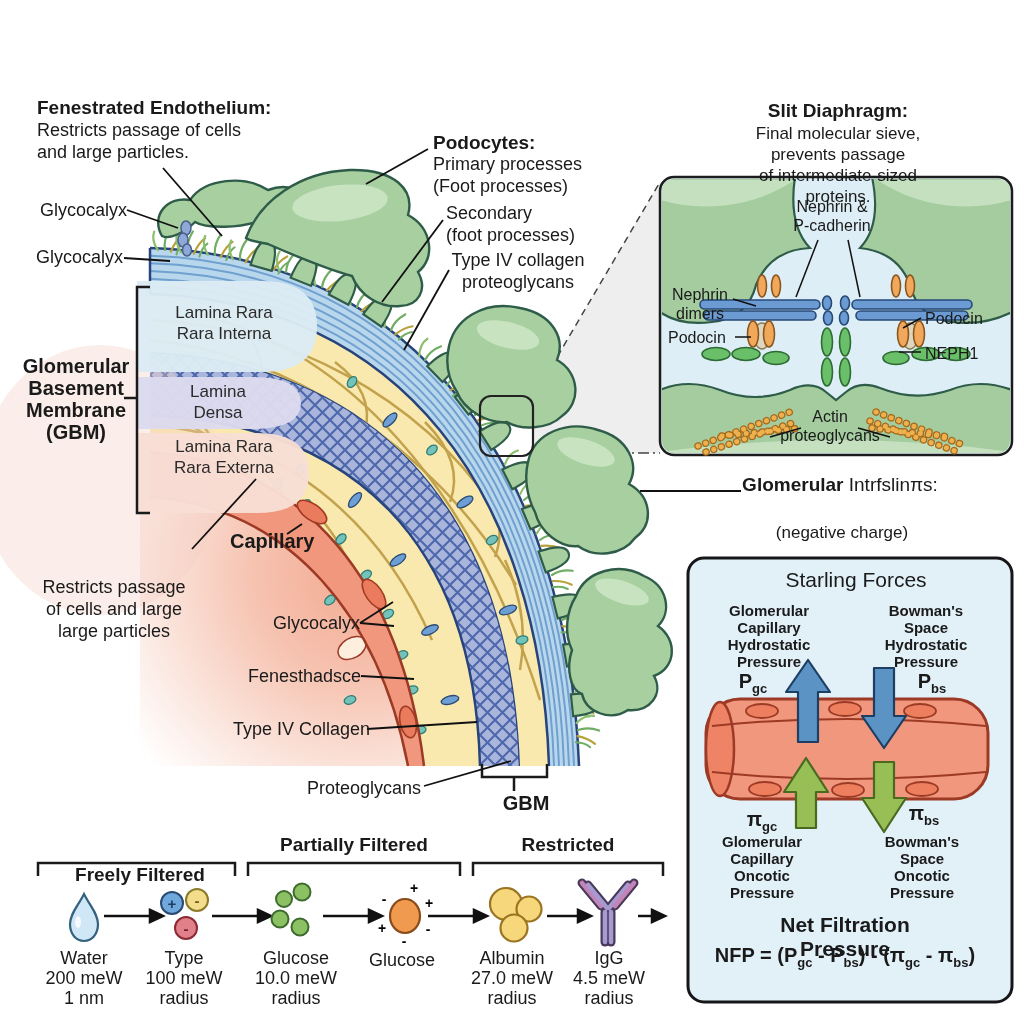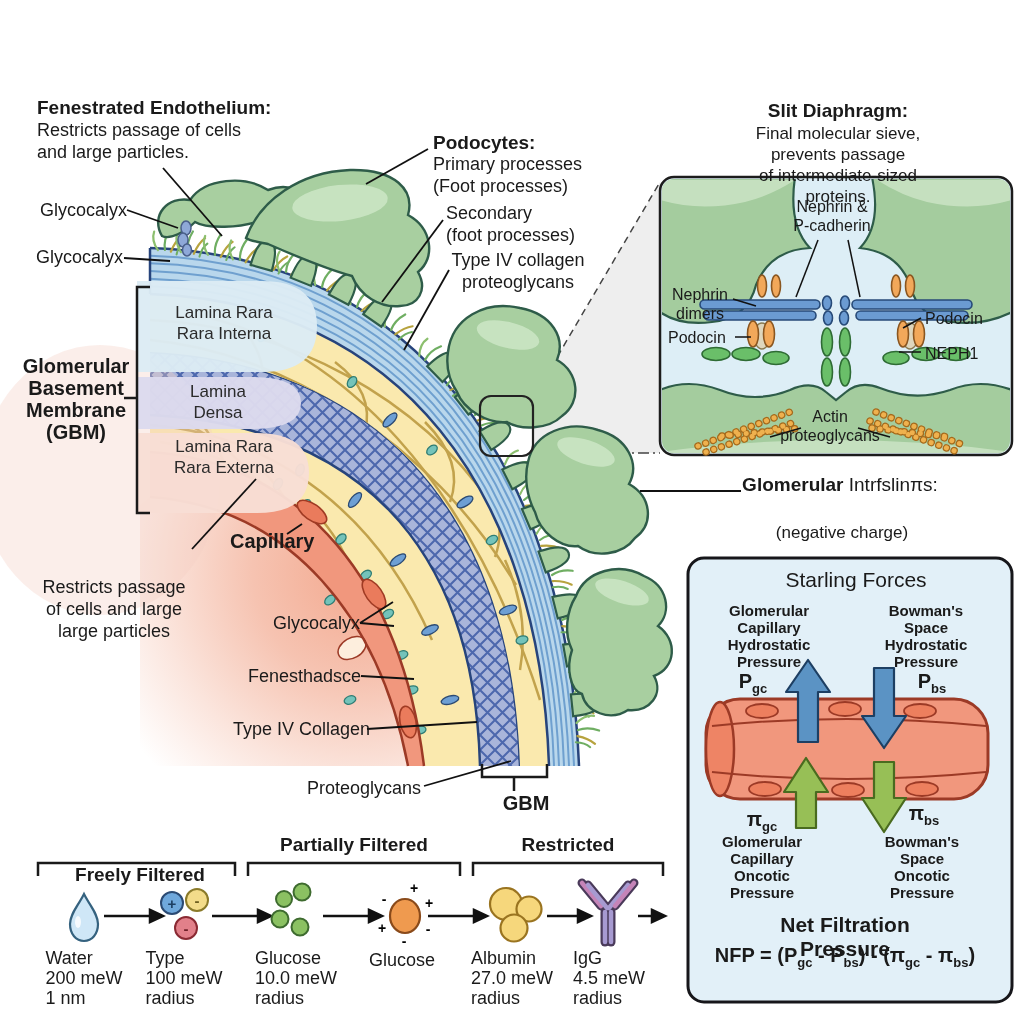--- a/index.html
+++ b/index.html
@@ -11,21 +11,21 @@
   .b{font-weight:bold;}
   #title{left:512px;top:18px;font-size:46px;font-weight:800;letter-spacing:-1px;white-space:nowrap;}
   .h19{font-size:19px;font-weight:bold;}
   .t18{font-size:18px;line-height:22px;}
   .t17{font-size:17px;line-height:21px;}
   .t16{font-size:16px;line-height:19px;}
   .lam{font-size:17px;line-height:21px;color:#2b2b2b;}
   sub{font-size:13px;font-weight:bold;}
   .sym{font-size:20px;font-weight:bold;text-align:center;}
   .stxt{font-size:15px;line-height:17px;font-weight:bold;}
-  .fitem{font-size:18px;line-height:20px;transform:translateX(-50%);}
+  .fitem{font-size:18px;line-height:20px;text-align:center;transform:translateX(-50%);}
   svg{position:absolute;left:0;top:0;}
   .sign{font-family:"Liberation Sans",sans-serif;font-weight:bold;}
 </style>
 </head>
 <body>
 
 <div id="page">
 
 <svg width="1024" height="1024" viewBox="0 0 1024 1024">
   <defs>

